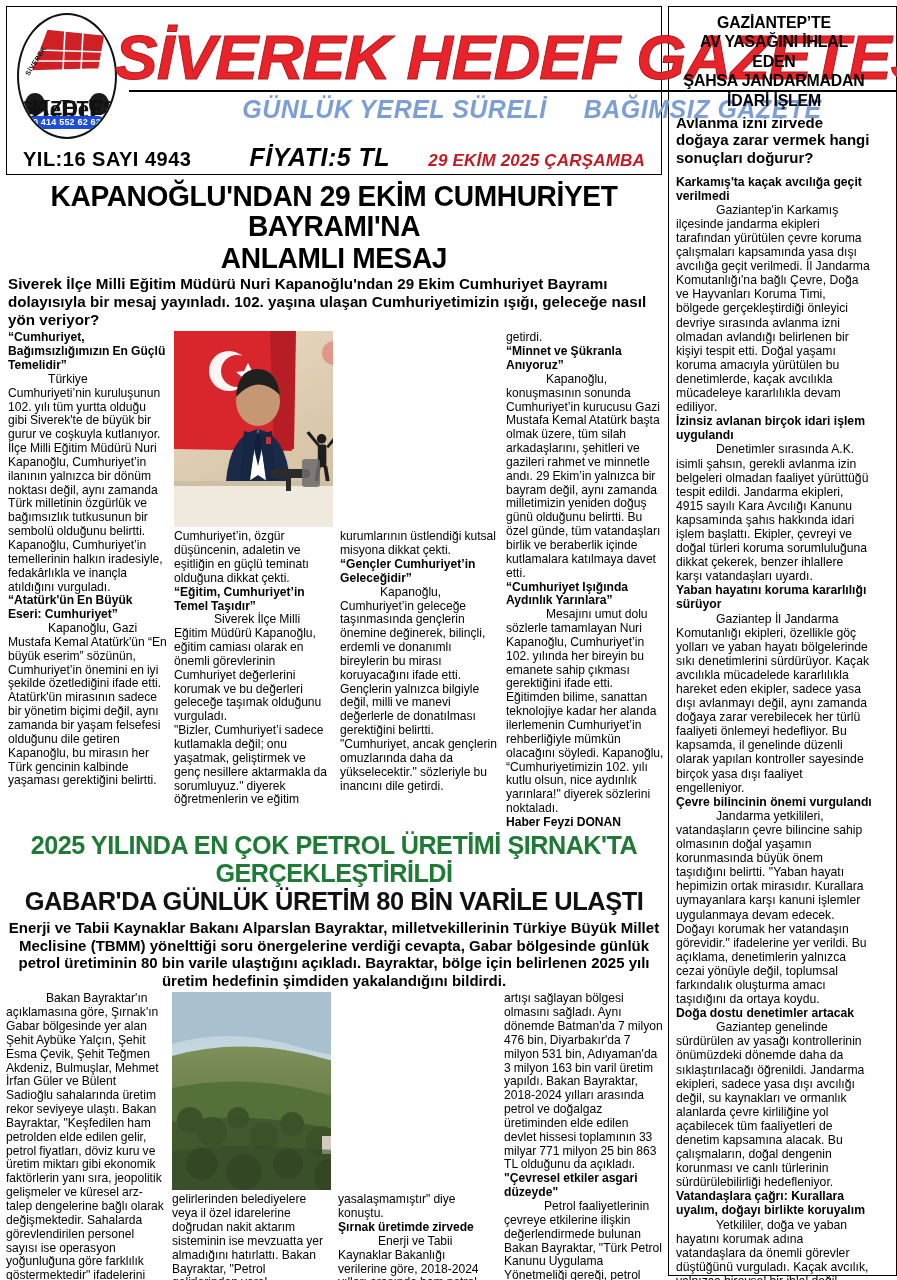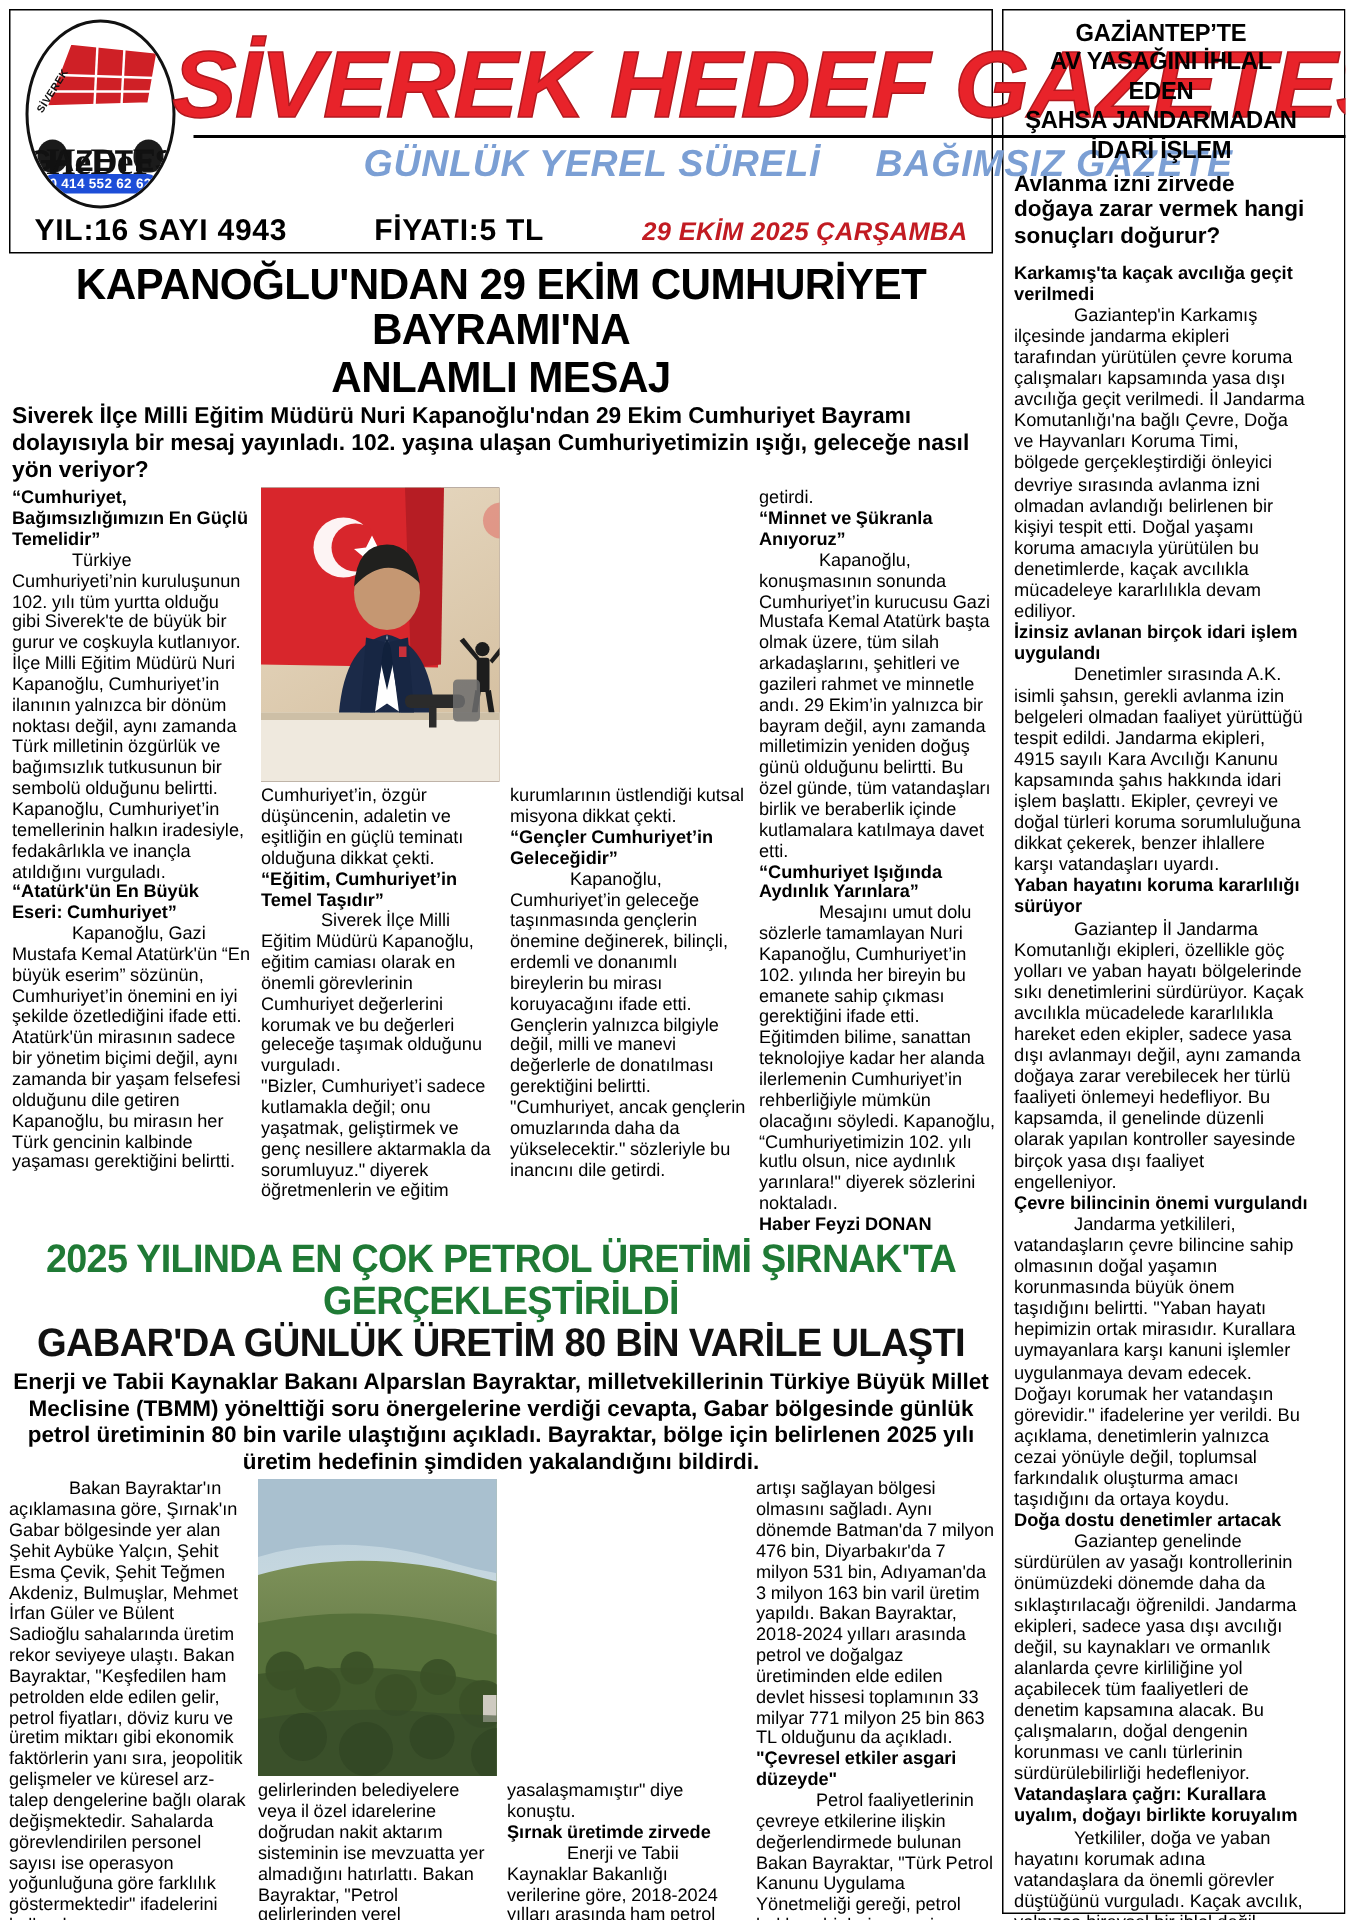--- a/index.html
+++ b/index.html
@@ -104,21 +104,21 @@
     letter-spacing:0.5px;
     white-space:nowrap;
   }
   .subtitle .gap{display:inline-block;width:22px;}
   .meta-row{
     display:flex;align-items:baseline;
     padding:6px 10px 0 10px;
     font-weight:bold;
   }
   .meta-left{font-size:20px;letter-spacing:0.5px;}
-  .meta-mid{font-size:20px;letter-spacing:0.5px;margin-left:58px;}
+  .meta-mid{font-size:25px;letter-spacing:0.5px;margin-left:58px;font-style:italic;}
   .meta-right{
     margin-left:auto;font-size:17px;color:#c21b22;
     font-style:italic;letter-spacing:0.2px;
   }
 
   
   .headline-wrap{padding:4px 2px 0 2px;}
   .headline{
     font-family:"Liberation Sans", sans-serif;
     font-weight:bold;

